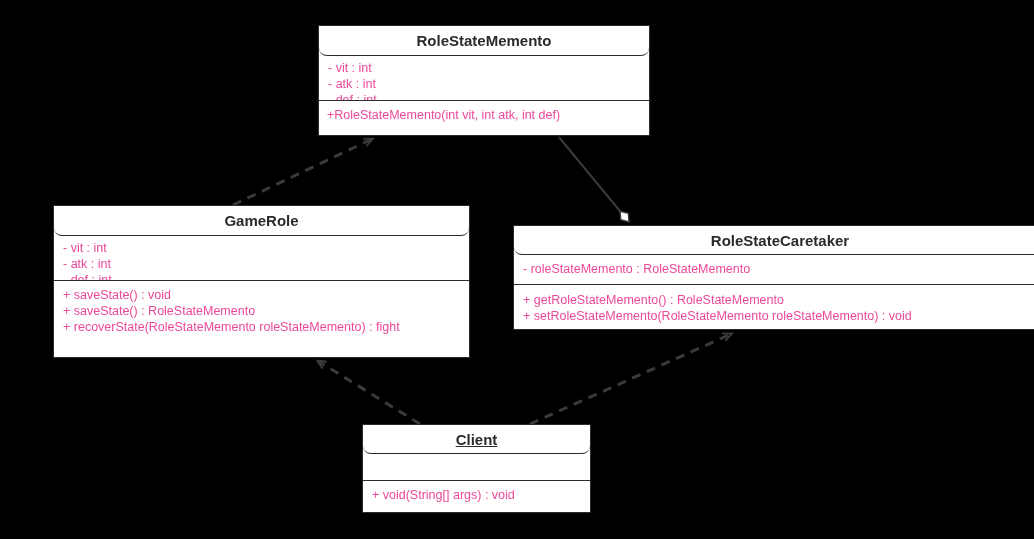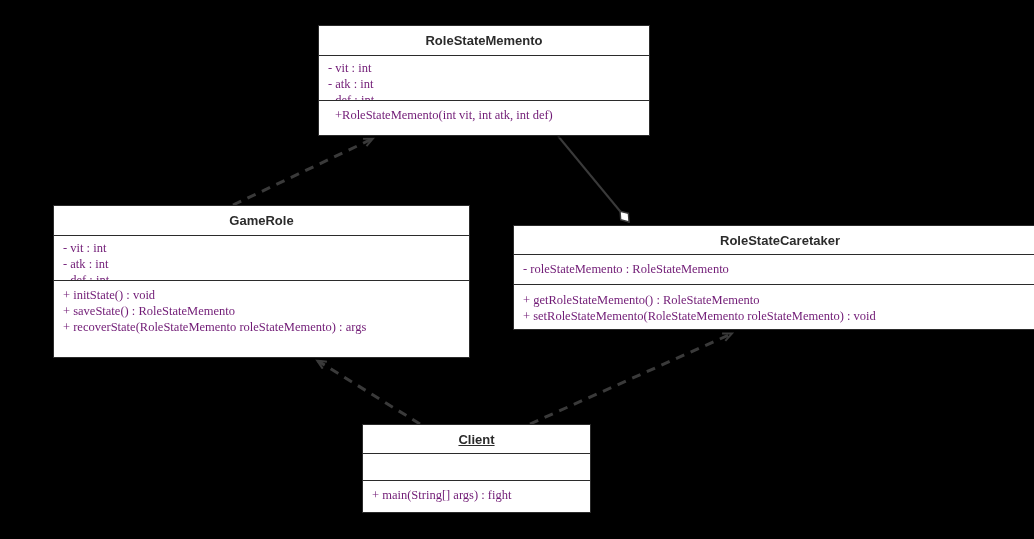--- a/index.html
+++ b/index.html
@@ -27,44 +27,44 @@
     position: absolute;
     background: #ffffff;
     border: 1px solid #2b2b2b;
     box-sizing: border-box;
     box-shadow: 2px 2px 0 rgba(0,0,0,0.55);
     z-index: 5;
   }
   .class-title {
     text-align: center;
     font-weight: bold;
-    font-size: 13px;
+    font-size: 15px;
     color: #2b2b2b;
     box-sizing: border-box;
     display: flex;
     align-items: center;
     justify-content: center;
     border-bottom: 1px solid #2b2b2b;
     white-space: nowrap;
+    border-radius: 8px;
   }
   .compartment {
     box-sizing: border-box;
     overflow: hidden;
     padding: 4px 0 0 0;
   }
   .compartment.bordered {
     border-bottom: 1px solid #2b2b2b;
   }
   .member {
     font-size: 12.5px;
-    color: #701a75;
+    color: #ec4899;
     line-height: 16px;
     white-space: nowrap;
     padding-left: 9px;
-    font-family: Liberation Serif, serif;
   }
   .member.tight {
     padding-left: 8px;
   }
   .empty-compartment {
     height: 100%;
   }
 </style>
 </head>
 <body>
@@ -90,51 +90,51 @@
     <line x1="530" y1="424" x2="731" y2="334" stroke="#3a3a3a" stroke-width="3" stroke-dasharray="9,7" marker-end="url(#openArrow)"></line>
   </svg>
 
   <div class="uml-class" style="left:318px; top:25px; width:332px; height:111px;">
     <div class="class-title" style="height:30px;">RoleStateMemento</div>
     <div class="compartment bordered" style="height:45px;">
       <div class="member">- vit : int</div>
       <div class="member">- atk : int</div>
       <div class="member">- def : int</div>
     </div>
-    <div class="compartment" style="height:34px; padding-top:6px;padding-left:8px;">
+    <div class="compartment" style="height:34px; padding-top:6px;">
       <div class="member tight">+RoleStateMemento(int vit, int atk, int def)</div>
     </div>
   </div>
 
   <div class="uml-class" style="left:25px; top:205px; width:417px; height:153px;margin-left:28px;">
     <div class="class-title" style="height:30px;">GameRole</div>
     <div class="compartment bordered" style="height:45px;">
       <div class="member">- vit : int</div>
       <div class="member">- atk : int</div>
       <div class="member">- def : int</div>
     </div>
     <div class="compartment" style="height:76px; padding-top:6px;">
-      <div class="member">+ initState() : void</div>
+      <div class="member">+ saveState() : void</div>
       <div class="member">+ saveState() : RoleStateMemento</div>
-      <div class="member">+ recoverState(RoleStateMemento roleStateMemento) : args</div>
+      <div class="member">+ recoverState(RoleStateMemento roleStateMemento) : fight</div>
     </div>
   </div>
 
   <div class="uml-class" style="left:513px; top:225px; width:534px; height:105px;">
     <div class="class-title" style="height:29px;">RoleStateCaretaker</div>
     <div class="compartment bordered" style="height:30px; padding-top:6px;">
       <div class="member">- roleStateMemento : RoleStateMemento</div>
     </div>
     <div class="compartment" style="height:44px; padding-top:7px;">
       <div class="member">+ getRoleStateMemento() : RoleStateMemento</div>
       <div class="member">+ setRoleStateMemento(RoleStateMemento roleStateMemento) : void</div>
     </div>
   </div>
 
   <div class="uml-class" style="left:362px; top:424px; width:229px; height:89px;">
     <div class="class-title" style="height:29px;text-decoration:underline;">Client</div>
     <div class="compartment bordered empty-compartment" style="height:27px;"></div>
     <div class="compartment" style="height:31px; padding-top:6px;">
-      <div class="member">+ main(String[] args) : fight</div>
+      <div class="member">+ void(String[] args) : void</div>
     </div>
   </div>
 
 </div>
 
 </body></html>

